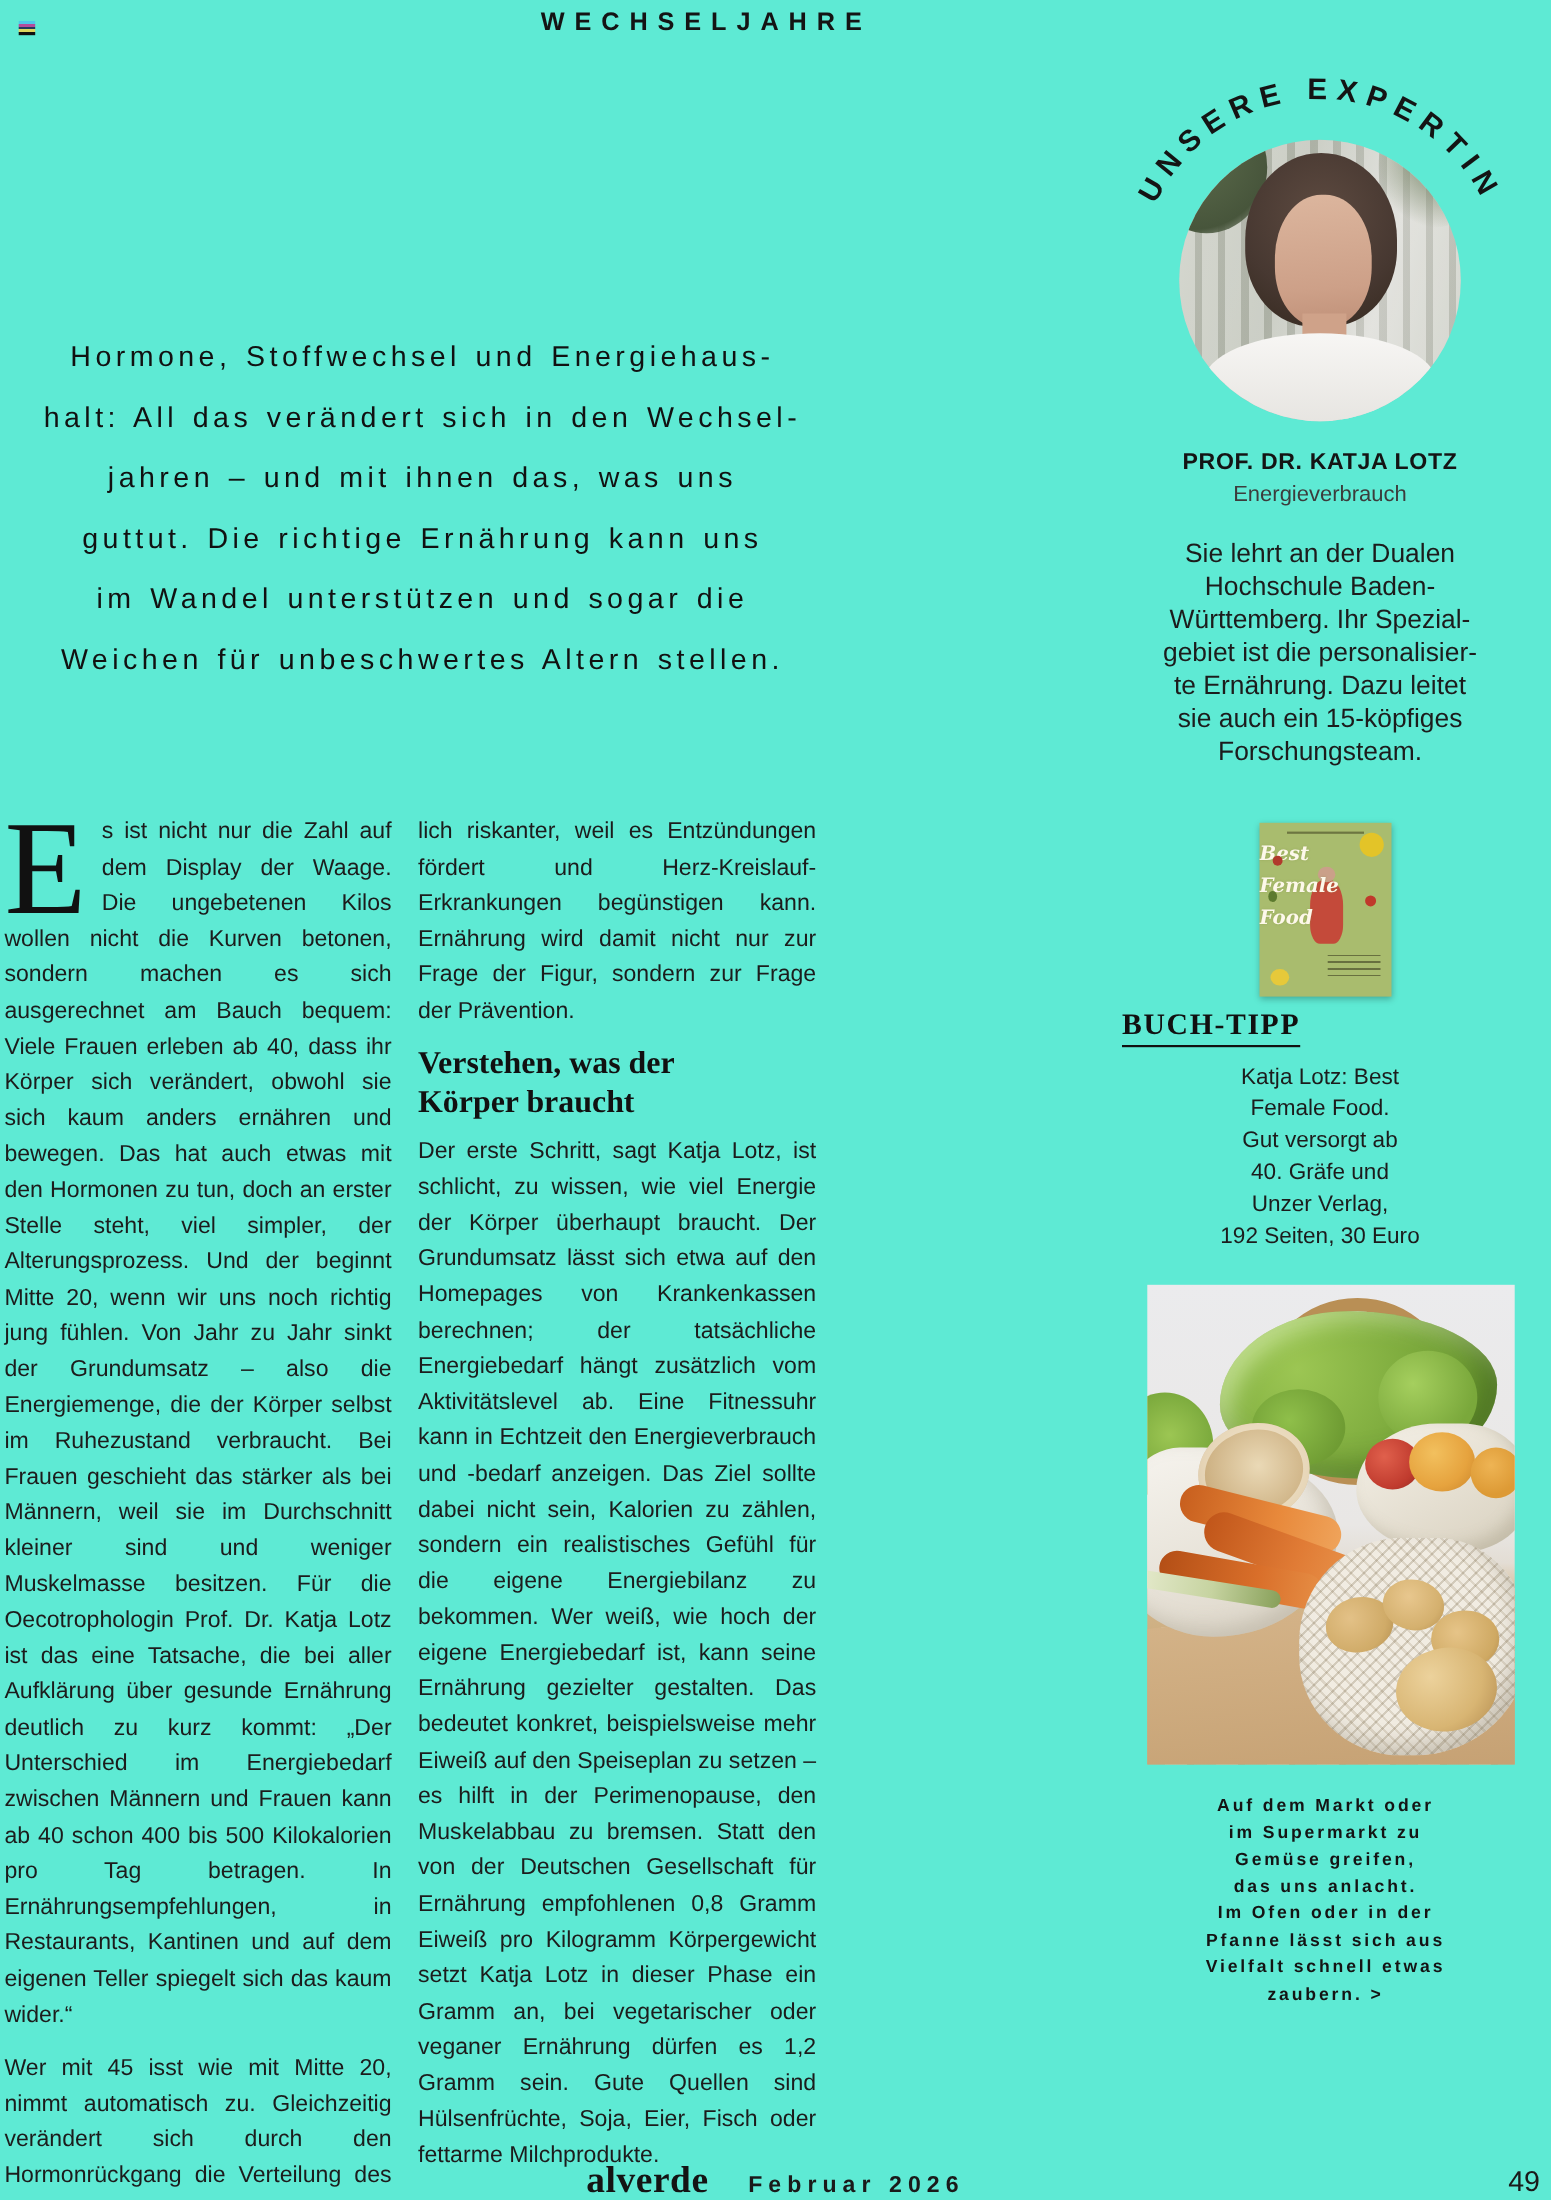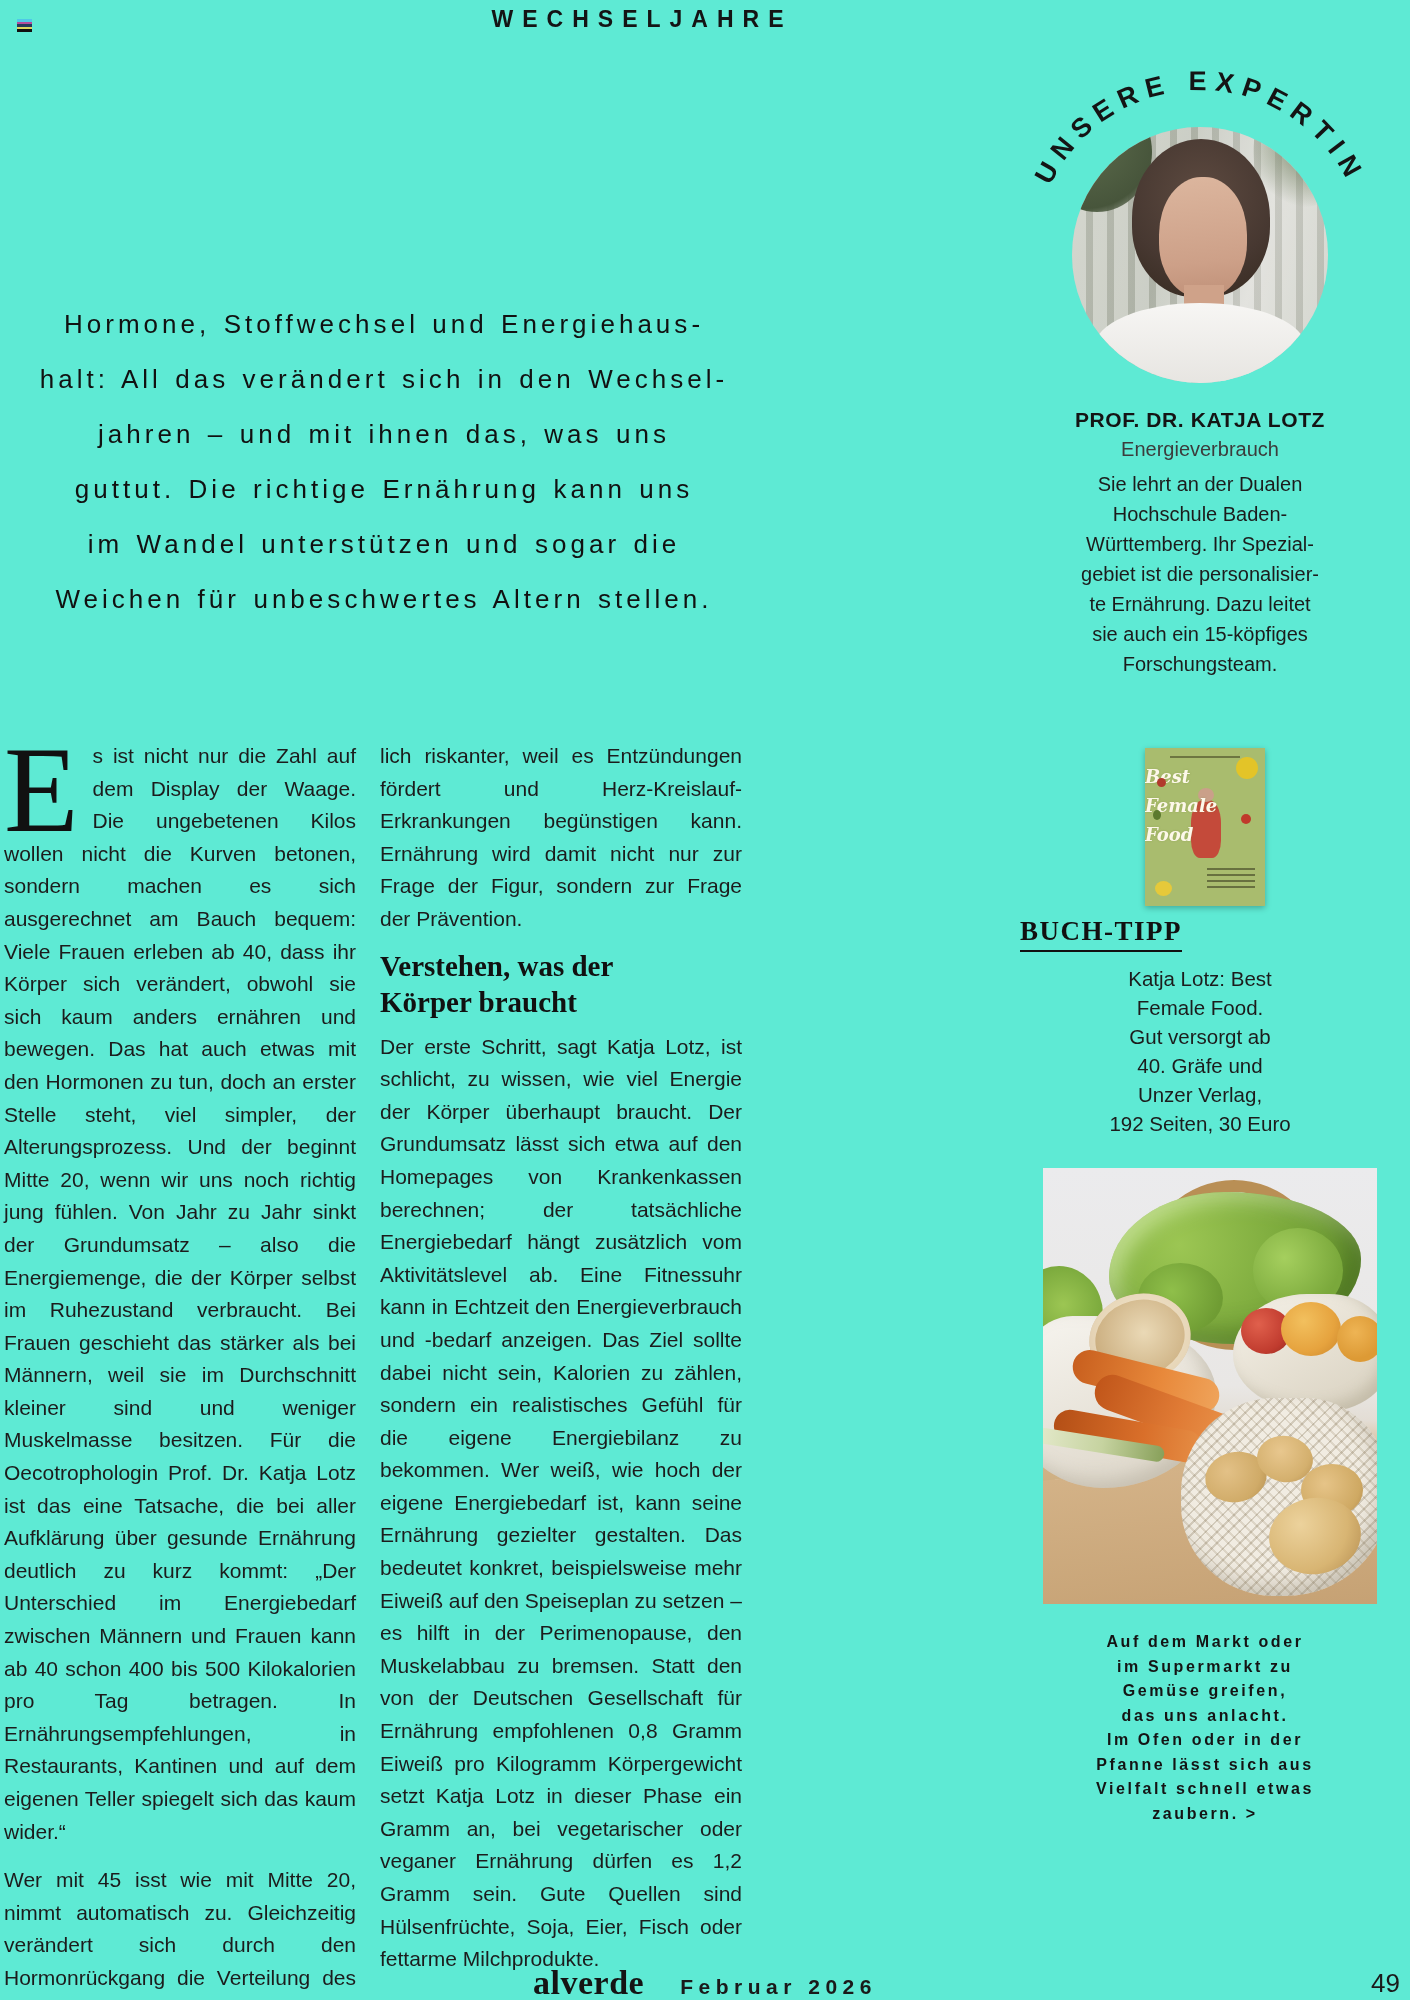--- a/index.html
+++ b/index.html
@@ -34,22 +34,22 @@
       background:radial-gradient(circle at 50% 35%,#5d4a40,#473831 60%,#35291f);}
   .expert-photo .face{position:absolute;left:87px;top:50px;width:88px;height:120px;border-radius:48% 48% 45% 45%;
       background:linear-gradient(175deg,#dcb69e,#cda088 70%,#bf9078);}
   .expert-photo .neck{position:absolute;left:112px;top:158px;width:40px;height:30px;background:#cfa289;}
   .expert-photo .shirt{position:absolute;left:22px;top:176px;width:212px;height:90px;
       border-radius:52% 52% 10% 10%;background:linear-gradient(180deg,#f7f6f4,#e5e3df);}
   .expert-name{position:absolute;left:1020px;top:408px;width:360px;text-align:center;
       font-size:21px;font-weight:700;letter-spacing:.6px;color:#141414;}
   .expert-role{position:absolute;left:1020px;top:438px;width:360px;text-align:center;
       font-size:20px;color:#3c3c3c;}
-  .expert-bio{position:absolute;left:1020px;top:469px;width:360px;text-align:center;
-      font-size:20px;line-height:30px;color:#1c1c1c;}
+  .expert-bio{position:absolute;left:1020px;top:489px;width:360px;text-align:center;
+      font-size:24px;line-height:30px;color:#1c1c1c;}
 
   
   .col{position:absolute;top:740px;}
   .col1{left:4px;width:352px;}
   .col2{left:380px;width:362px;}
   .bp{margin:0;font-size:21px;line-height:32.6px;text-align:justify;color:#1c1c1c;}
   .bp + .bp{margin-top:16px;}
   .dropcap{float:left;font-family:"Liberation Serif",serif;font-size:122px;line-height:95px;
            padding:2px 14px 0 0;color:#111;}
   .subhead{margin:12px 0 11px 0;font-family:"Liberation Serif",serif;font-weight:700;

